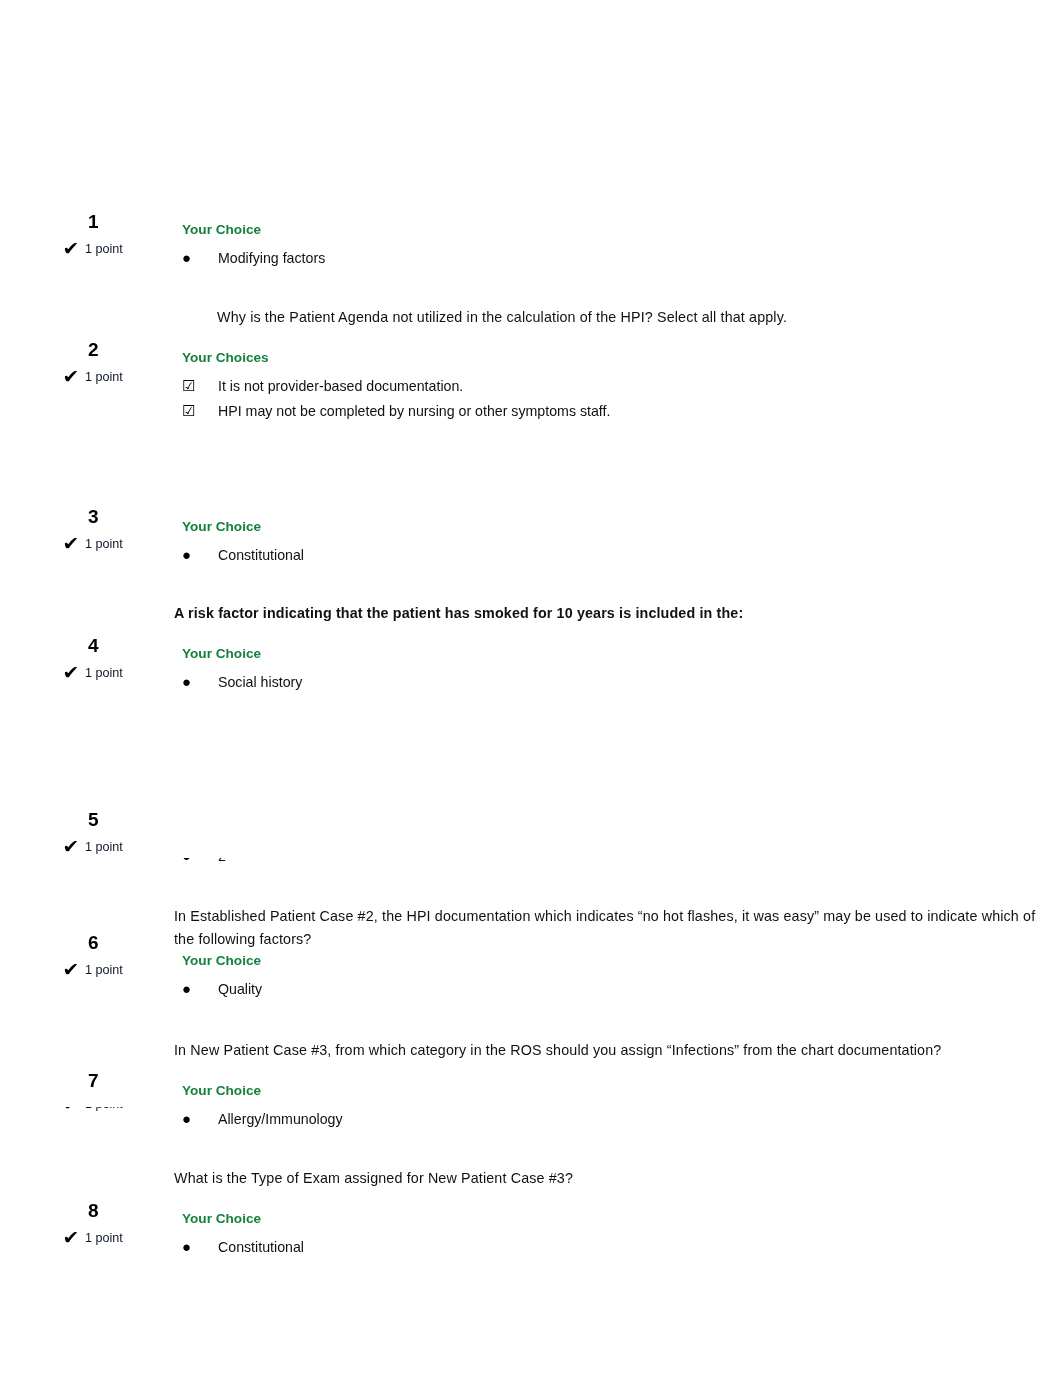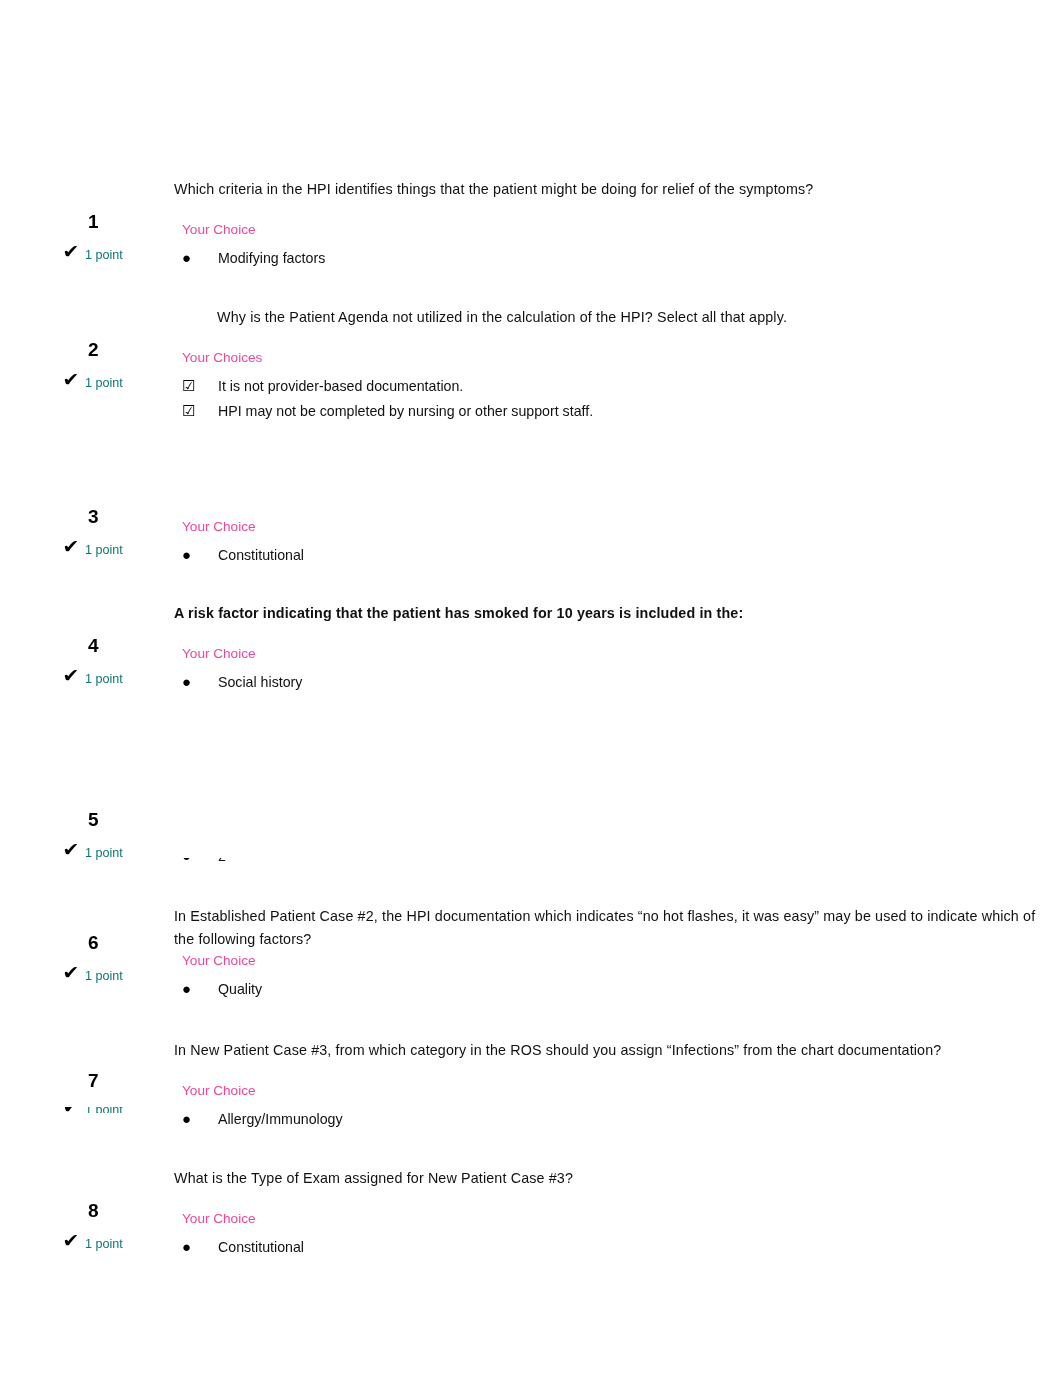--- a/index.html
+++ b/index.html
@@ -64,34 +64,33 @@
   }
   .checkglyph {
     font-size: 19px;
     line-height: 18px;
     color: #000;
     display: inline-block;
     transform: scaleX(1.05);
   }
   .pointlabel {
     font-size: 12.6px;
-    color: #0f766e;
+    color: #0f172a;
     white-space: nowrap;
-    margin-top: 6px;
   }
 
   .answers {
     position: absolute;
     left: 182px;
     width: 860px;
   }
   .answers-heading {
     font-size: 13.6px;
-    font-weight: normal;
-    color: #ec4899;
+    font-weight: bold;
+    color: #15803d;
     line-height: 20px;
     margin: 0 0 7px 0;
   }
   .answer-item {
     display: flex;
     align-items: flex-start;
     gap: 0;
     line-height: 22px;
     margin-bottom: 3px;
   }
@@ -113,21 +112,20 @@
 
   
   .clip-wrap { position: absolute; overflow: hidden; }
 </style>
 </head>
 <body>
 
 <div class="page">
 
   <div class="qblock" style="height:128px;">
-    <div class="qtext" style="top:0px;">Which criteria in the HPI identifies things that the patient might be doing for relief of the symptoms?</div>
     <div class="gutter">
       <div class="qnum" style="top:33px;">1</div>
       <div class="pointrow" style="top:62px;">
         <span class="checkglyph">✔</span>
         <span class="pointlabel">1 point</span>
       </div>
     </div>
     <div class="answers" style="top:42px;">
       <div class="answers-heading">Your Choice</div>
       <div class="answer-item">
@@ -147,21 +145,21 @@
       </div>
     </div>
     <div class="answers" style="top:42px;">
       <div class="answers-heading">Your Choices</div>
       <div class="answer-item">
         <span class="answer-marker checkbox">☑</span>
         <span class="answer-label">It is not provider-based documentation.</span>
       </div>
       <div class="answer-item">
         <span class="answer-marker checkbox">☑</span>
-        <span class="answer-label">HPI may not be completed by nursing or other support staff.</span>
+        <span class="answer-label">HPI may not be completed by nursing or other symptoms staff.</span>
       </div>
     </div>
   </div>
 
   <div class="qblock" style="height:148px;">
     <div class="gutter">
       <div class="qnum" style="top:52px;">3</div>
       <div class="pointrow" style="top:81px;">
         <span class="checkglyph">✔</span>
         <span class="pointlabel">1 point</span>

